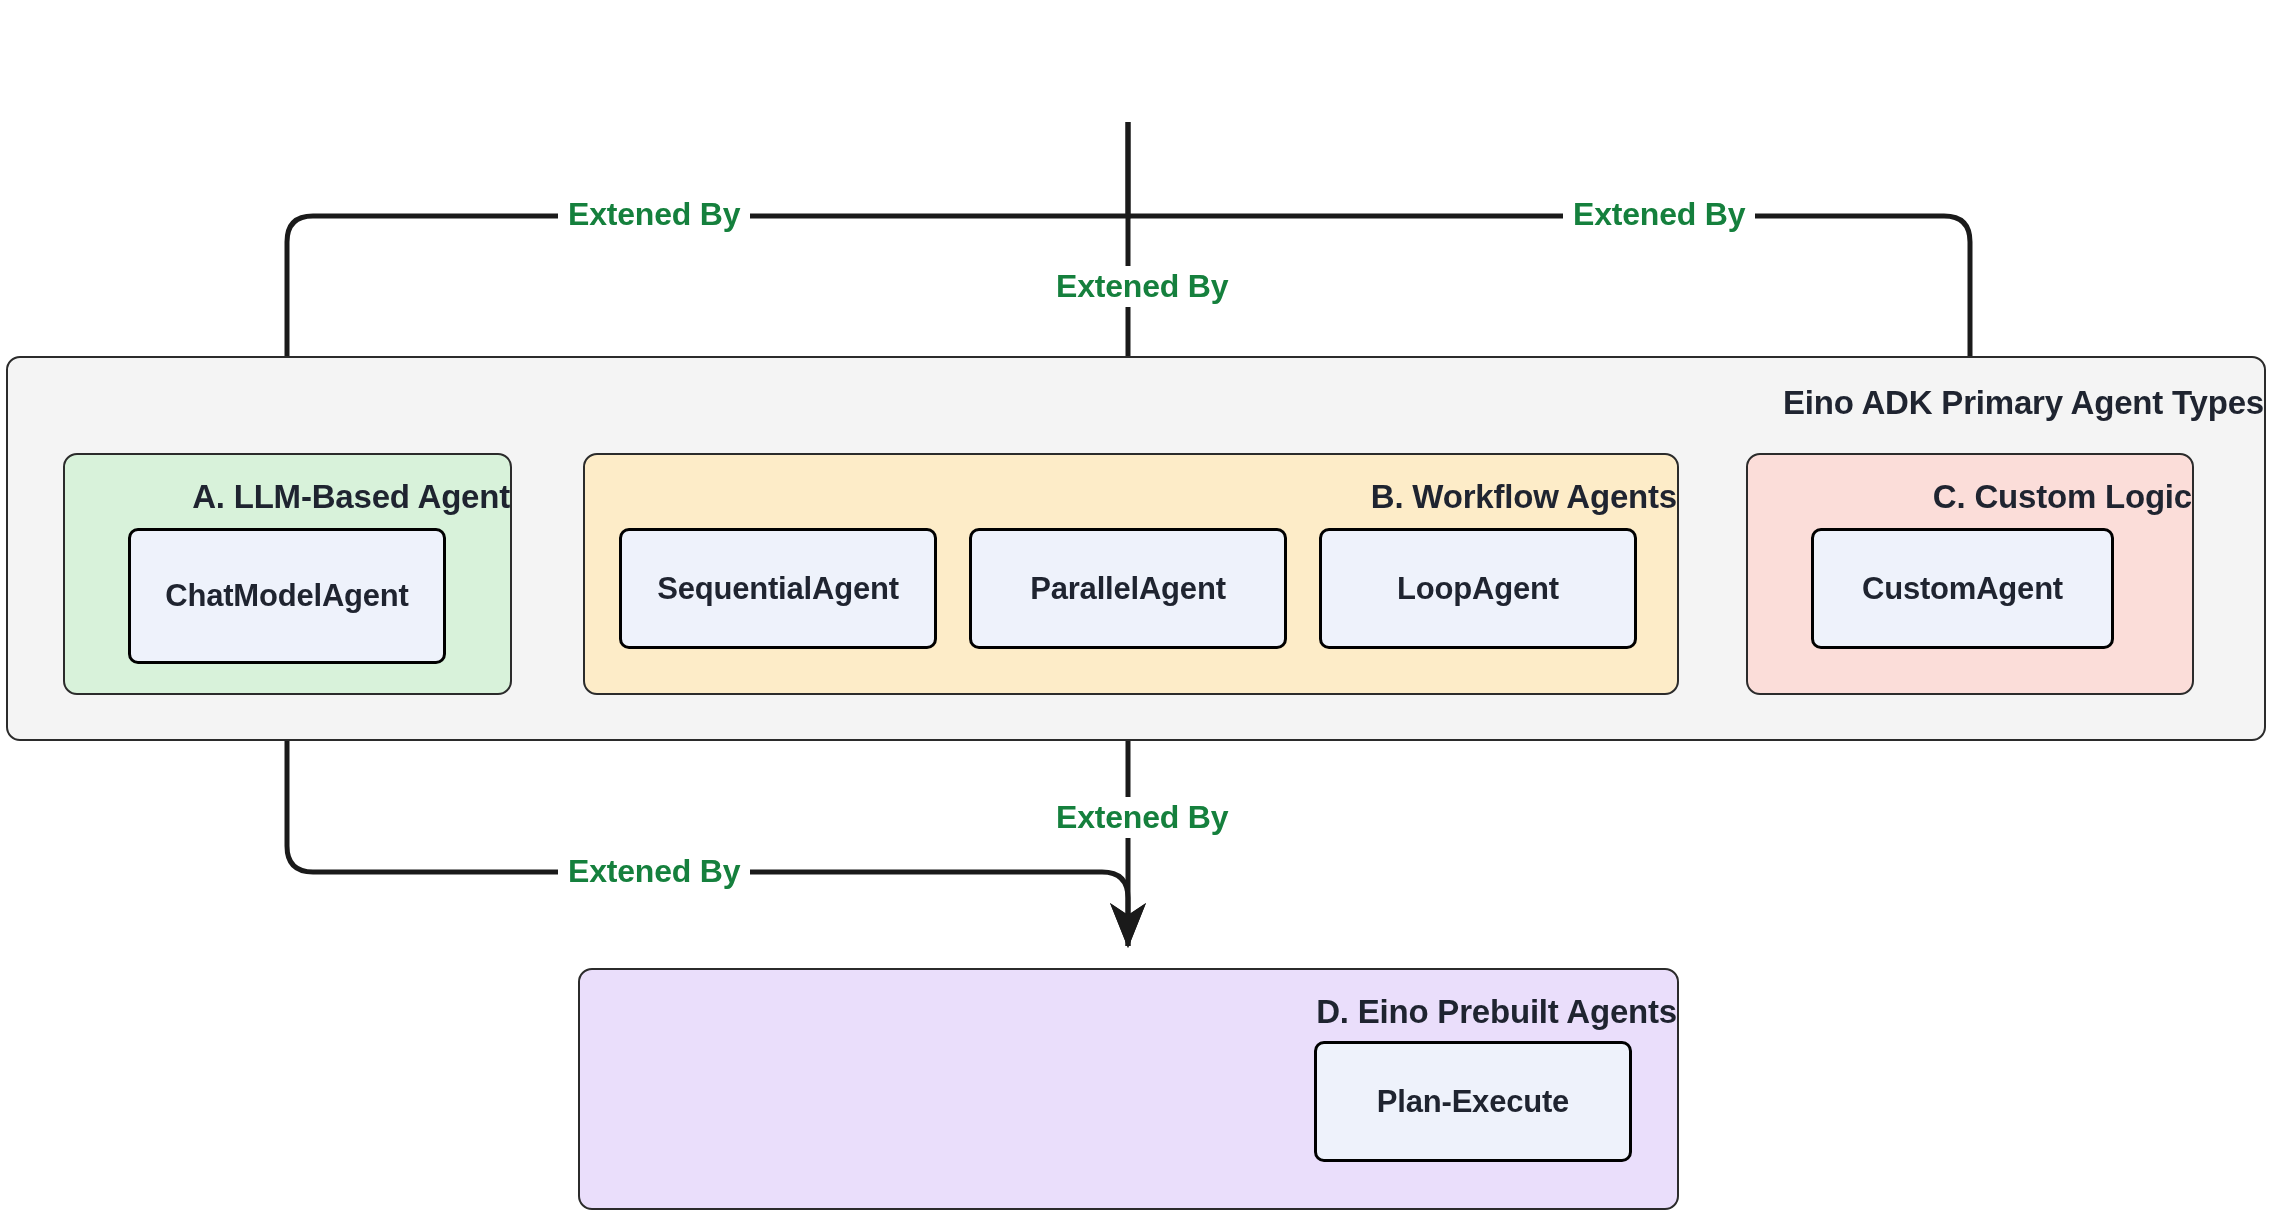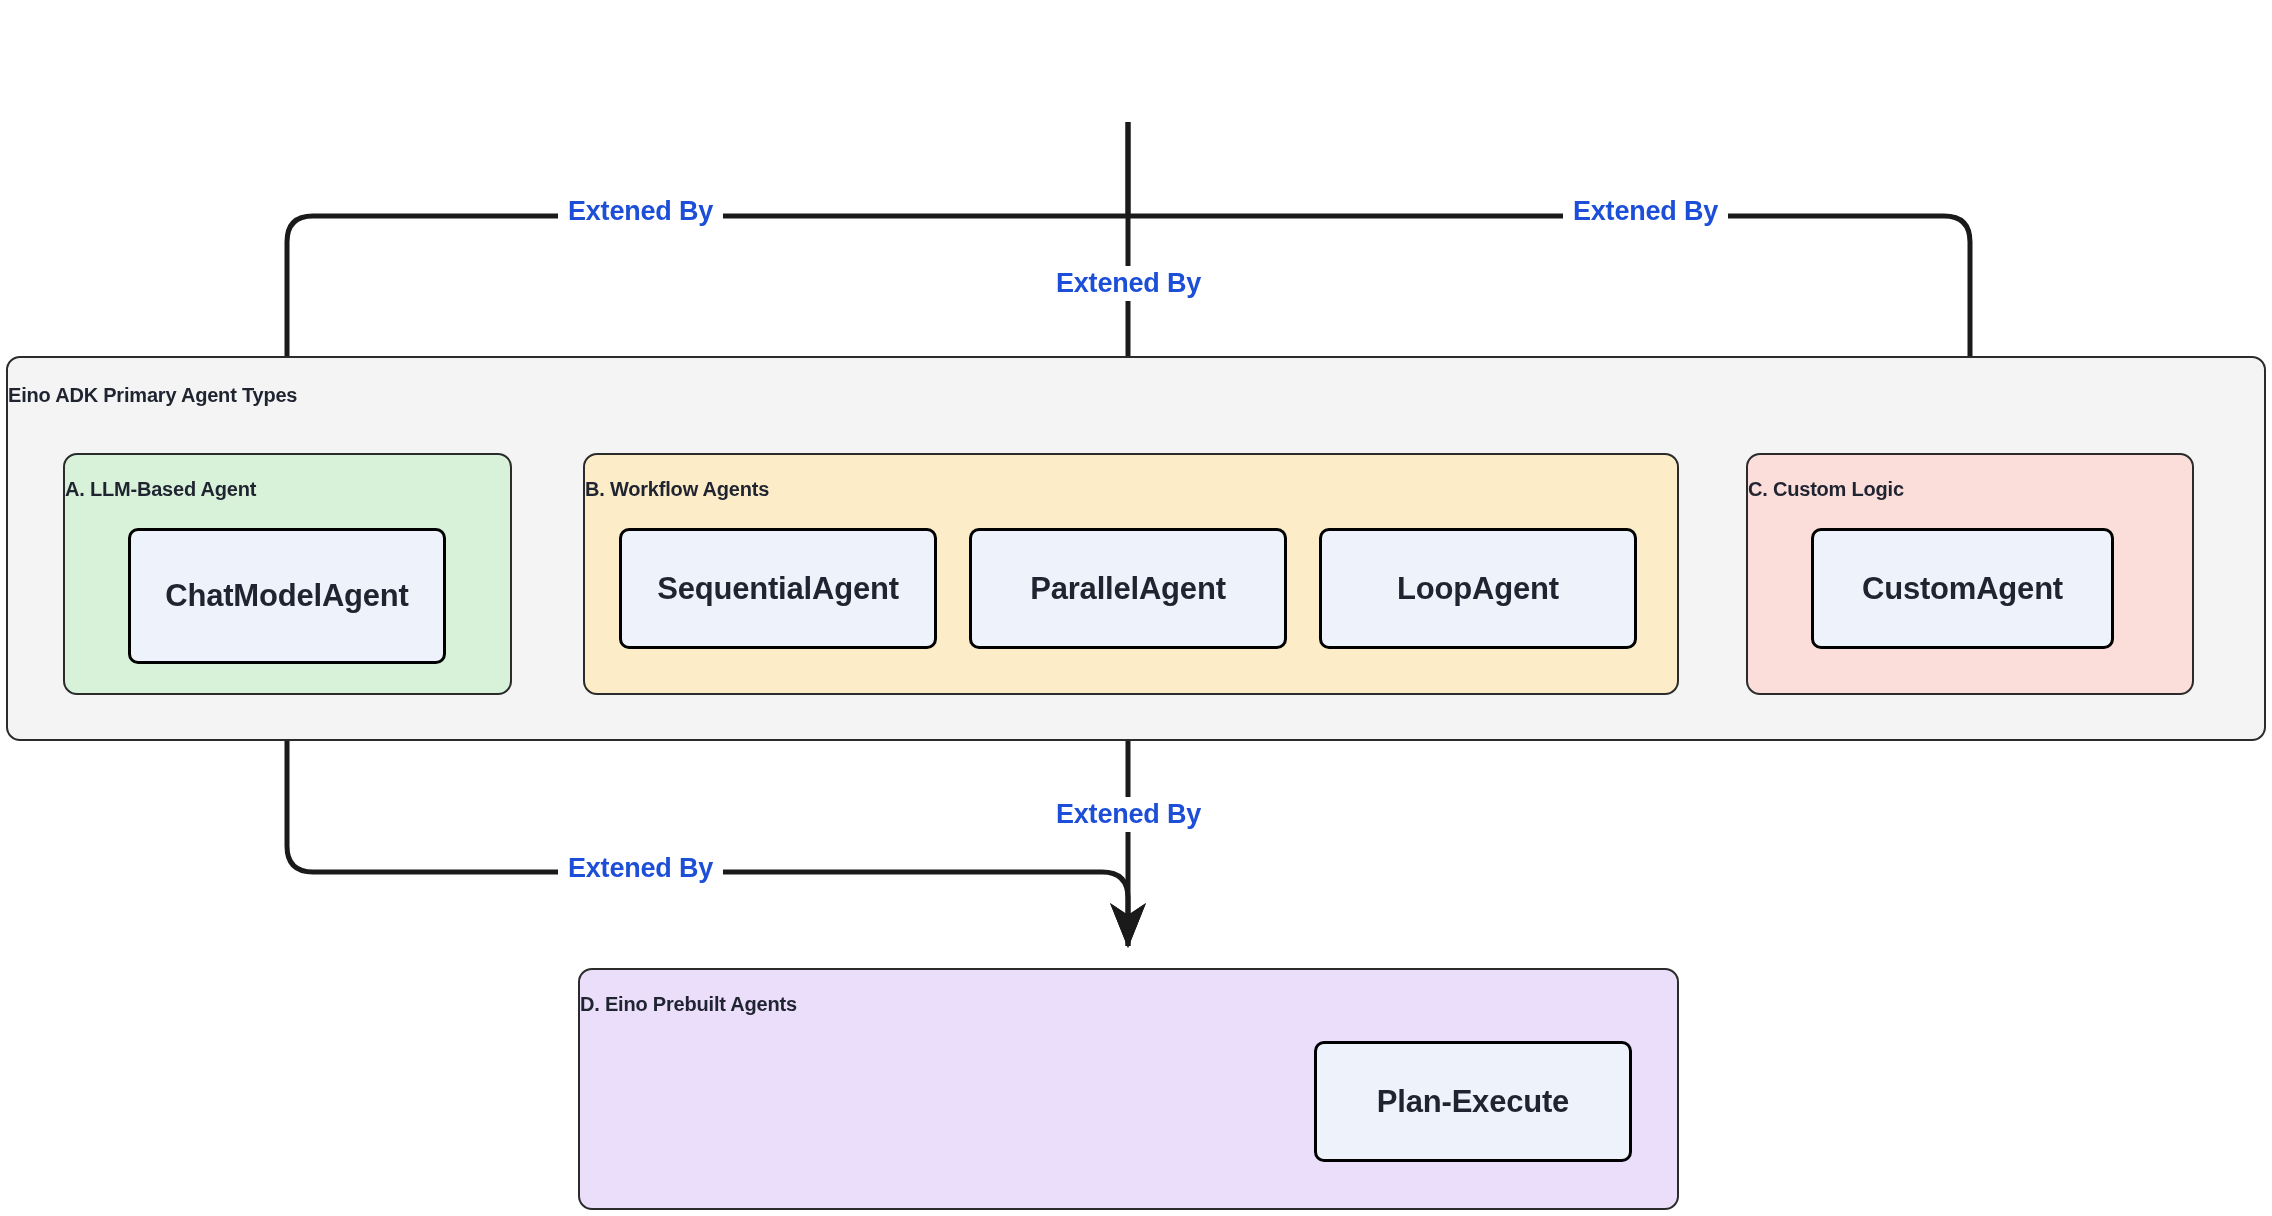--- a/index.html
+++ b/index.html
@@ -44,40 +44,40 @@
     position: absolute;
     box-sizing: border-box;
     border: 2px solid #2b2b2b;
     border-radius: 14px;
     z-index: 1;
   }
   .cluster-title {
     position: absolute;
     left: 0;
     right: 0;
-    text-align: left;
+    text-align: right;
     color: #1f2430;
     font-weight: bold;
-    font-size: 20px;
+    font-size: 33px;
     letter-spacing: -0.2px;
   }
   #cluster-root {
     background: #f4f4f4;
     z-index: 0;
   }
   #cluster-llm { background: #d8f2da; }
   #cluster-workflow { background: #fdecc8; }
   #cluster-custom { background: #fbddd9; }
   #cluster-prebuilt { background: #eadefb; }
 
   .edge-label {
     position: absolute;
-    color: #1d4ed8;
+    color: #15803d;
     font-weight: bold;
-    font-size: 27px;
+    font-size: 32px;
     letter-spacing: -0.2px;
     white-space: nowrap;
     background: #ffffff;
     padding: 2px 10px;
     z-index: 4;
   }
 </style>
 </head>
 <body>
 

